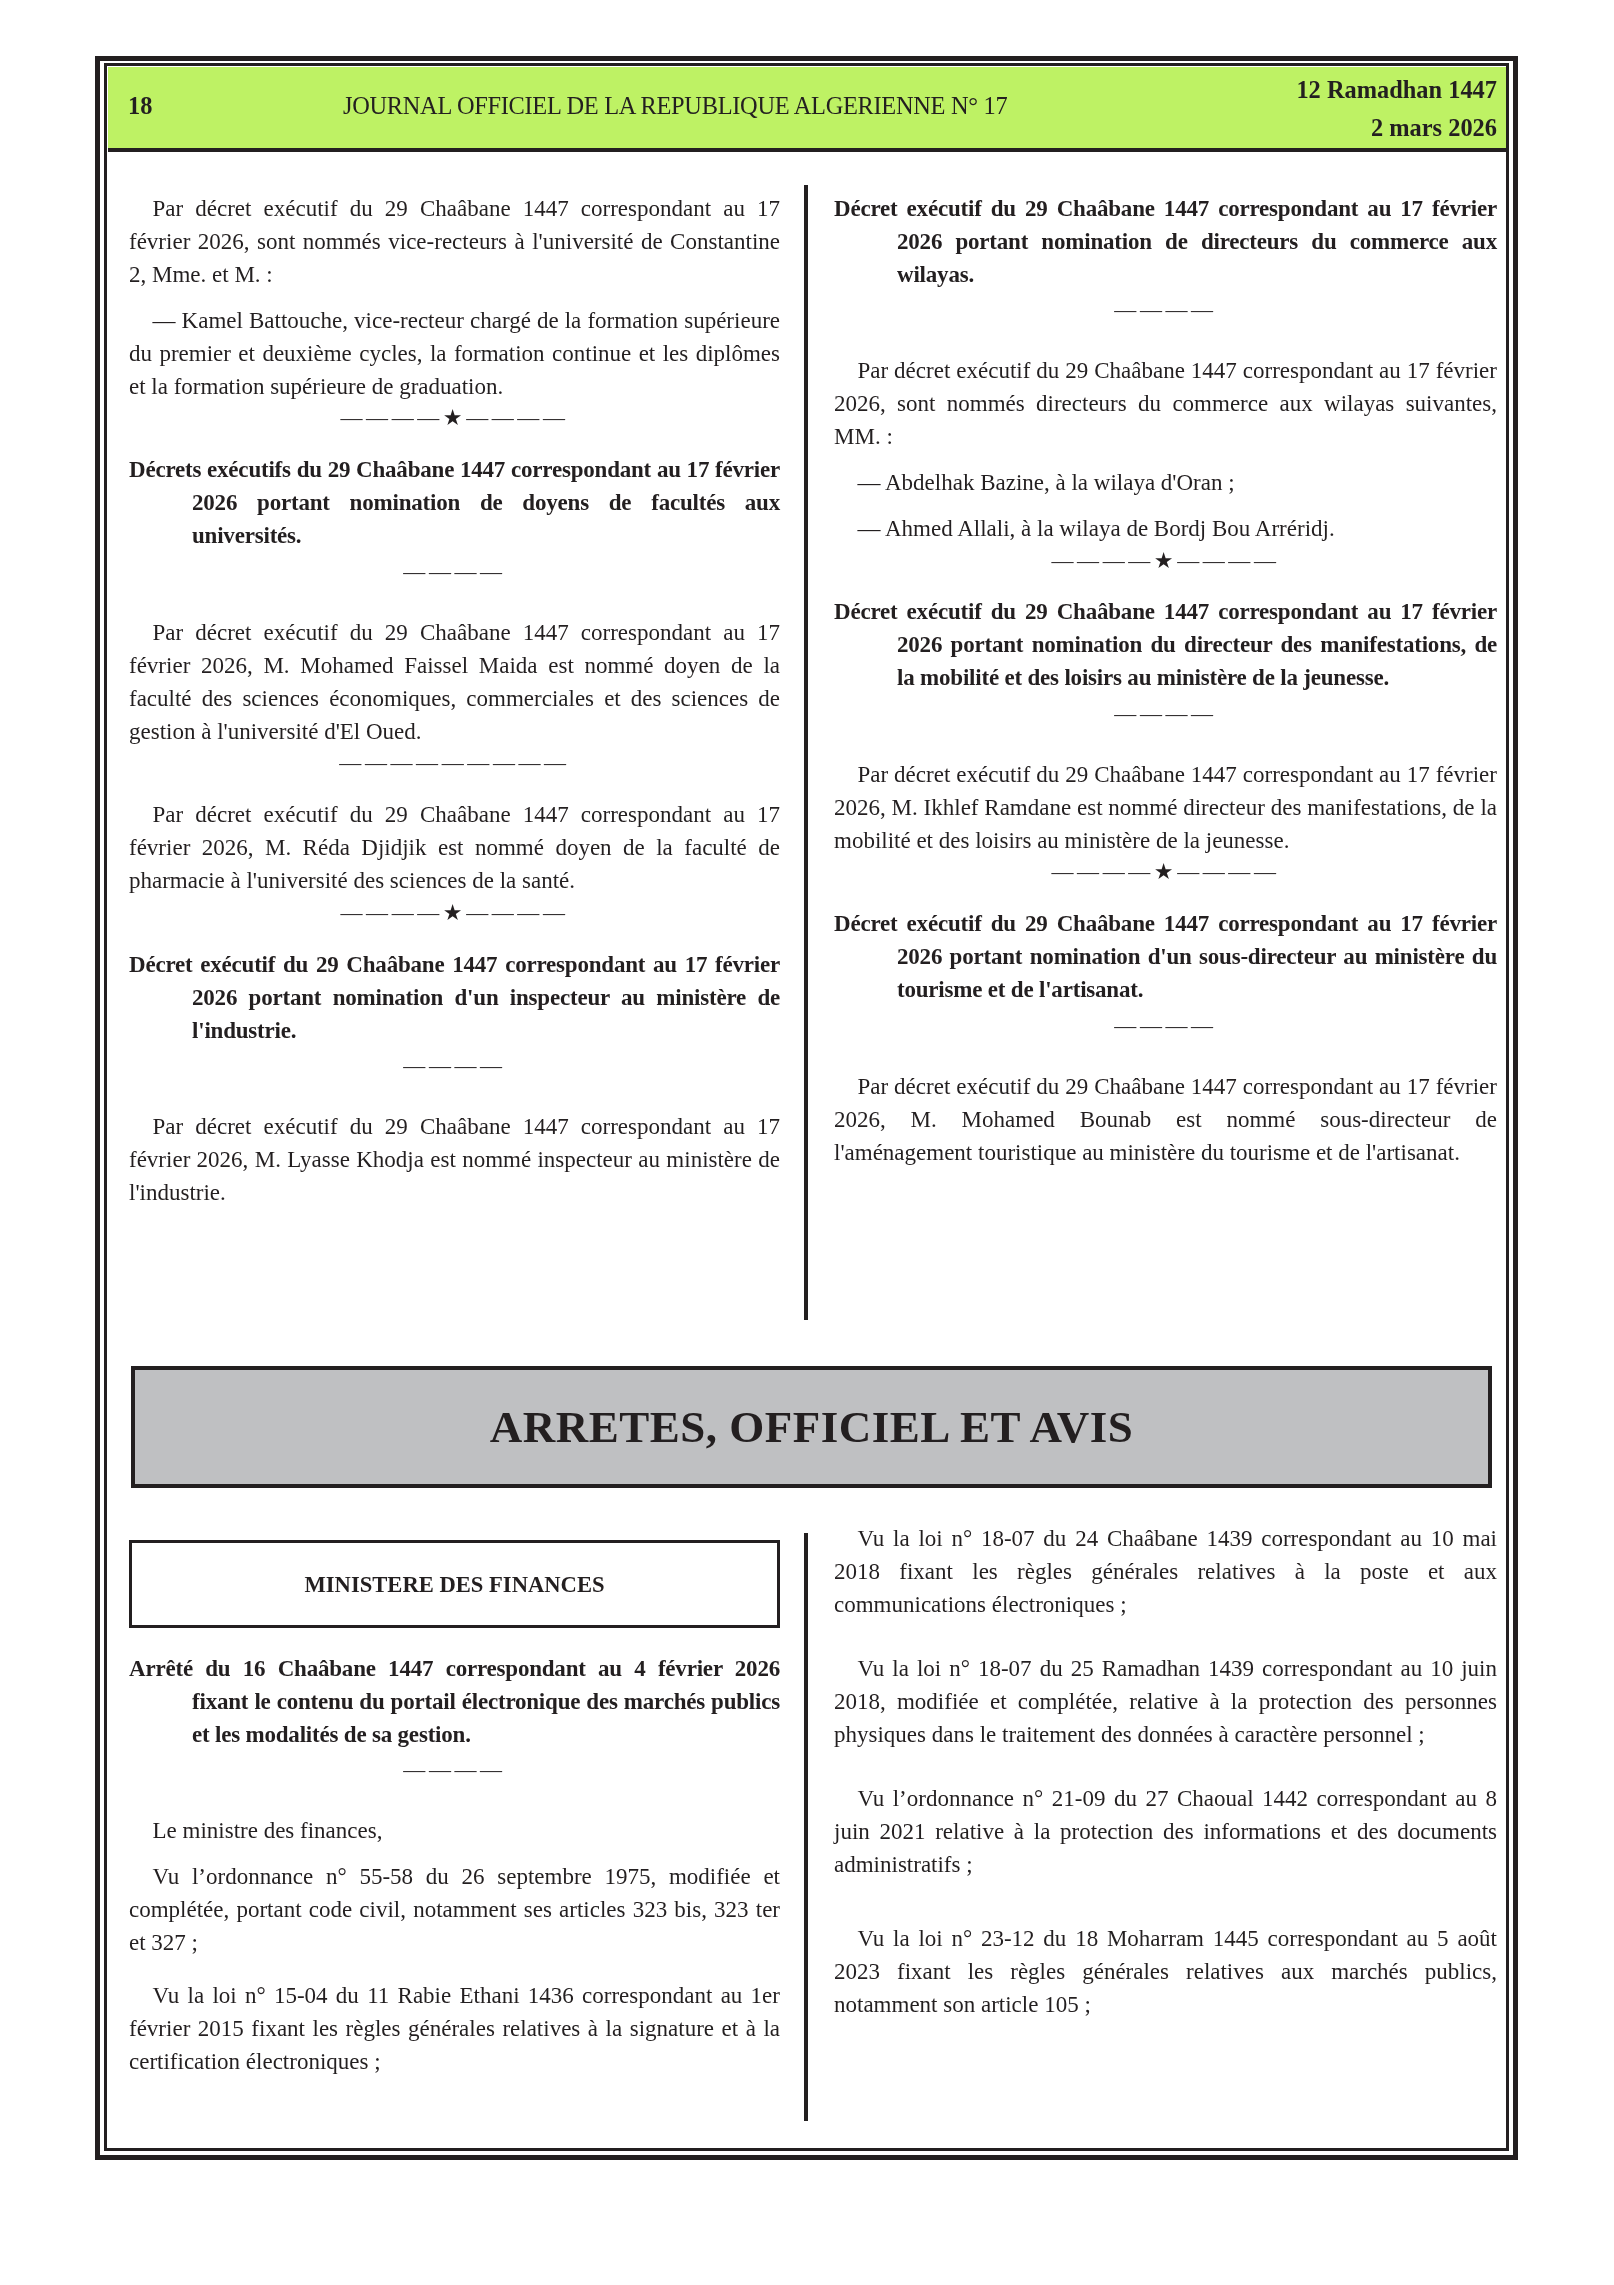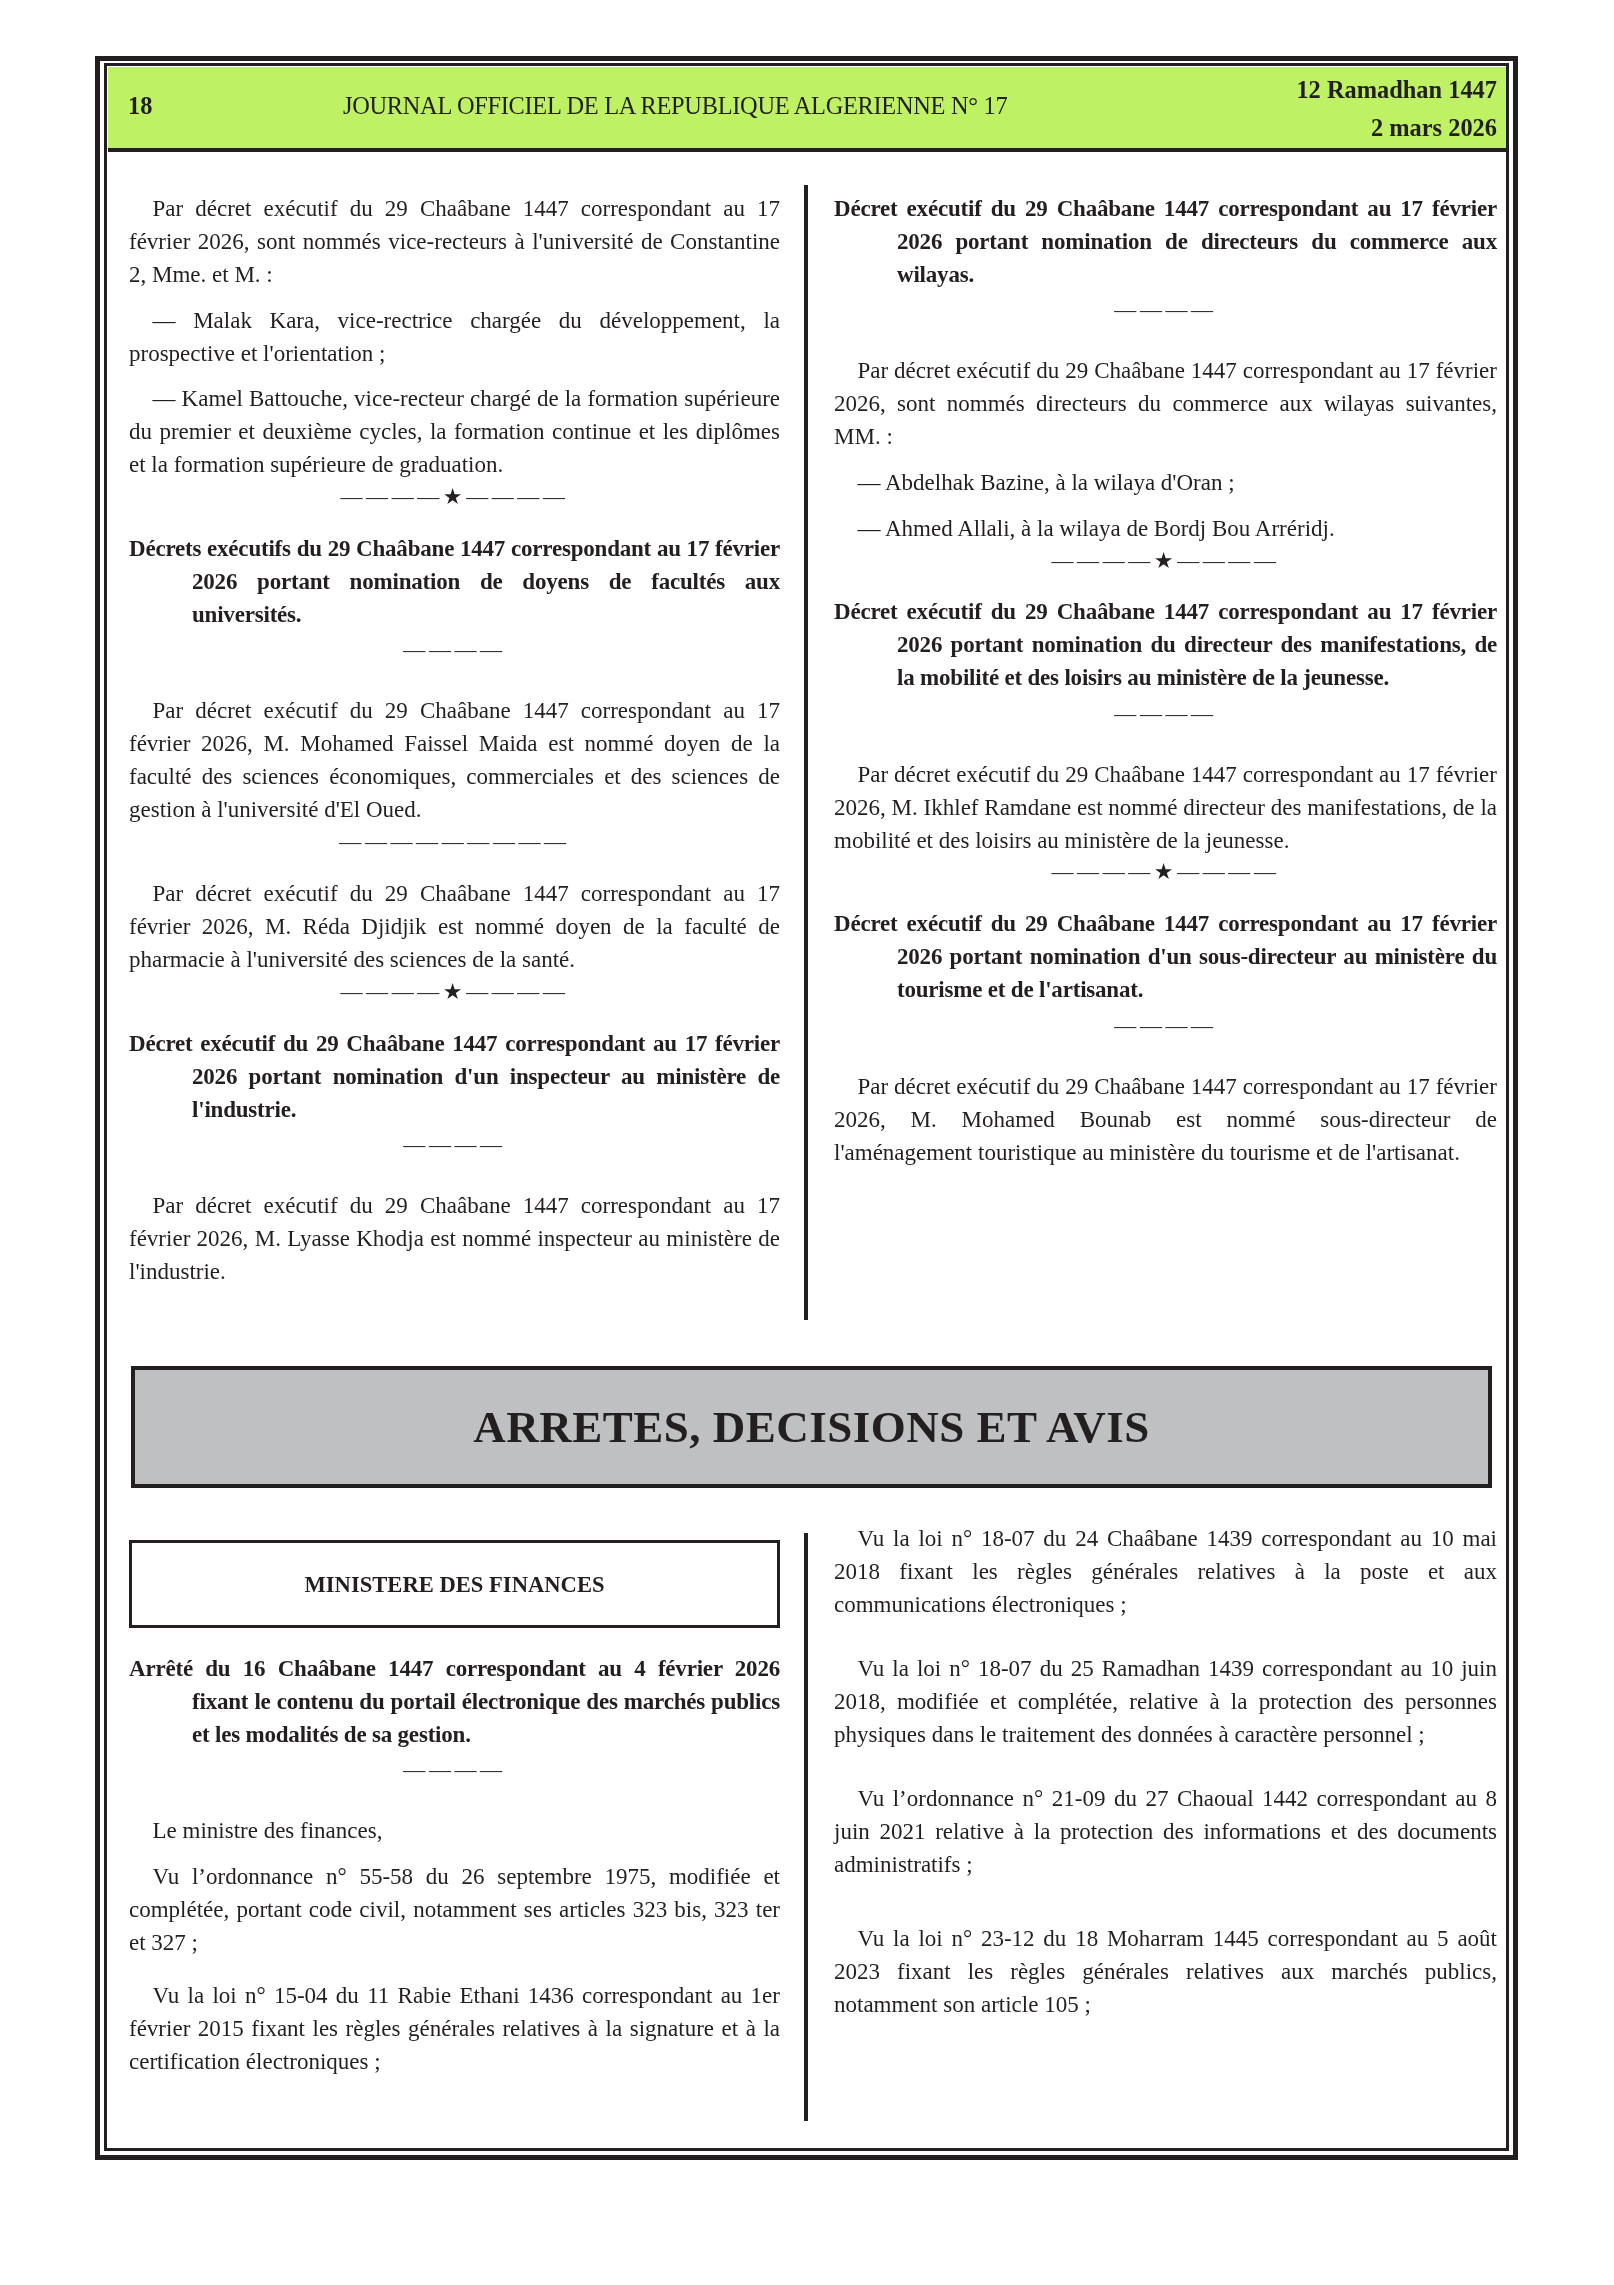--- a/index.html
+++ b/index.html
@@ -36,21 +36,20 @@
   <span class="page-num">18</span>
   <span class="journal-title">JOURNAL OFFICIEL DE LA REPUBLIQUE ALGERIENNE N° 17</span>
   <div class="date-block">
     <div>12 Ramadhan 1447</div>
     <div>2 mars 2026</div>
   </div>
 </div>
 
 <div class="col col-left-top">
   <p class="p">Par décret exécutif du 29 Chaâbane 1447 correspondant au 17 février 2026, sont nommés vice-recteurs à l'université de Constantine 2, Mme. et M. :</p>
-  <p class="li">— Malak Kara, vice-rectrice chargée du développement, la prospective et l'orientation ;</p>
   <p class="li" style="margin-bottom:0">— Kamel Battouche, vice-recteur chargé de la formation supérieure du premier et deuxième cycles, la formation continue et les diplômes et la formation supérieure de graduation.</p>
   <div class="sep">————★————</div>
   <div style="height:12.7px"></div>
   <p class="title">Décrets exécutifs du 29 Chaâbane 1447 correspondant au 17 février 2026 portant nomination de doyens de facultés aux universités.</p>
   <div class="sep sep-short">————</div>
   <p class="p" style="margin-bottom:0">Par décret exécutif du 29 Chaâbane 1447 correspondant au 17 février 2026, M. Mohamed Faissel Maida est nommé doyen de la faculté des sciences économiques, commerciales et des sciences de gestion à l'université d'El Oued.</p>
   <div class="sep" style="margin-bottom:22px">—————————</div>
   <p class="p" style="margin-bottom:0">Par décret exécutif du 29 Chaâbane 1447 correspondant au 17 février 2026, M. Réda Djidjik est nommé doyen de la faculté de pharmacie à l'université des sciences de la santé.</p>
   <div class="sep">————★————</div>
   <div style="height:12.7px"></div>
@@ -73,21 +72,21 @@
   <div class="sep sep-short">————</div>
   <p class="p" style="margin-bottom:0">Par décret exécutif du 29 Chaâbane 1447 correspondant au 17 février 2026, M. Ikhlef Ramdane est nommé directeur des manifestations, de la mobilité et des loisirs au ministère de la jeunesse.</p>
   <div class="sep">————★————</div>
   <div style="height:12.7px"></div>
   <p class="title">Décret exécutif du 29 Chaâbane 1447 correspondant au 17 février 2026 portant nomination d'un sous-directeur au ministère du tourisme et de l'artisanat.</p>
   <div class="sep sep-short">————</div>
   <p class="p">Par décret exécutif du 29 Chaâbane 1447 correspondant au 17 février 2026, M. Mohamed Bounab est nommé sous-directeur de l'aménagement touristique au ministère du tourisme et de l'artisanat.</p>
 </div>
 
 <div class="banner">
-  <span>ARRETES, DECISIONS ET AVIS</span>
+  <span>ARRETES, OFFICIEL ET AVIS</span>
 </div>
 
 <div class="col col-left-bot">
   <div class="ministry-box">
     <span>MINISTERE DES FINANCES</span>
   </div>
   <p class="title">Arrêté du 16 Chaâbane 1447 correspondant au 4 février 2026 fixant le contenu du portail électronique des marchés publics et les modalités de sa gestion.</p>
   <div class="sep sep-short">————</div>
   <p class="p">Le ministre des finances,</p>
   <p class="p" style="margin-bottom:20px">Vu l’ordonnance n° 55-58 du 26 septembre 1975, modifiée et complétée, portant code civil, notamment ses articles 323 bis, 323 ter et 327 ;</p>

